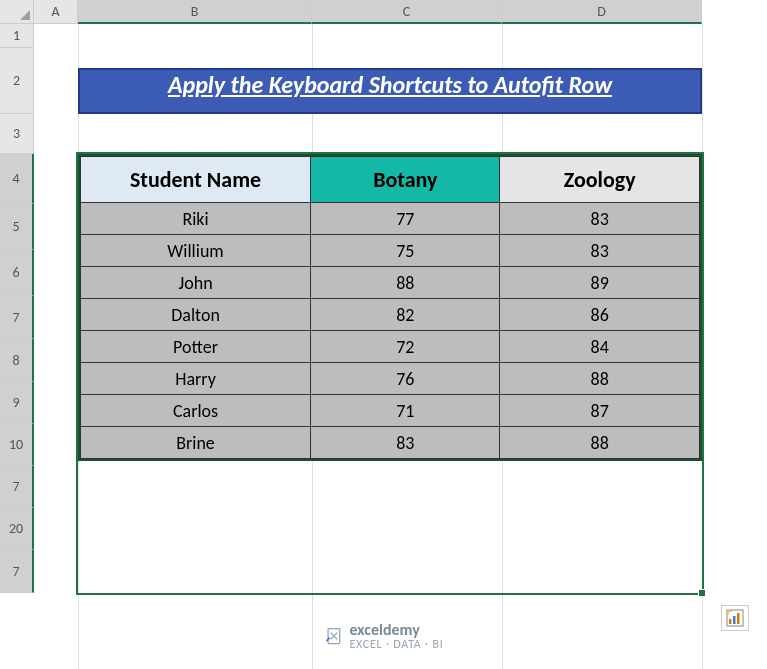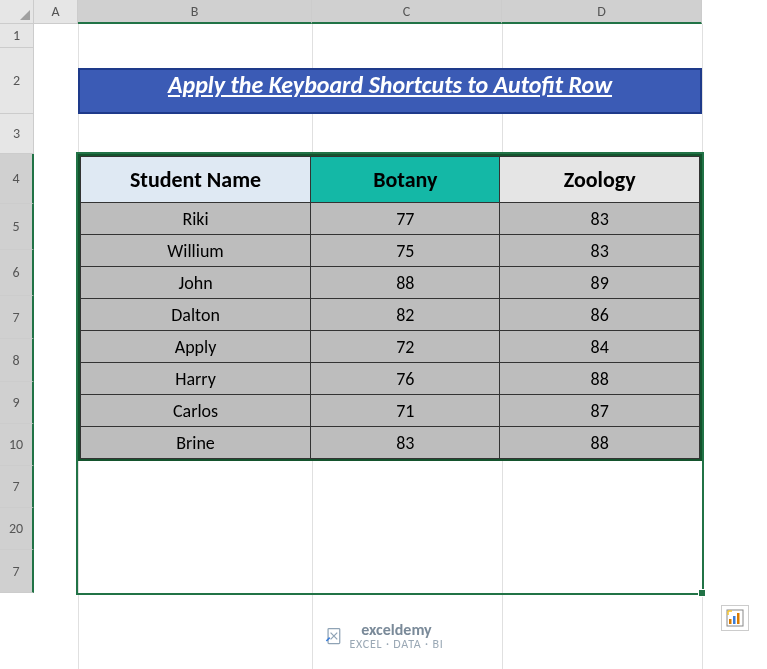--- a/index.html
+++ b/index.html
@@ -168,21 +168,20 @@
       gap: 6px;
       color: #7a8a99;
       font-size: 16px;
     }
     .watermark .wm-icon {
       width: 20px;
       height: 20px;
     }
     .watermark .wm-text {
       font-weight: 600;
-      text-align: center;
     }
     .watermark .wm-sub {
       font-size: 12px;
       letter-spacing: 0.8px;
       color: #9aa8b5;
       margin-top: -2px;
       text-align: center;
     }
     .quick-analysis {
       position: absolute;
@@ -270,21 +269,21 @@
             <td>John</td>
             <td>88</td>
             <td>89</td>
           </tr>
           <tr>
             <td>Dalton</td>
             <td>82</td>
             <td>86</td>
           </tr>
           <tr>
-            <td>Apply</td>
+            <td>Potter</td>
             <td>72</td>
             <td>84</td>
           </tr>
           <tr>
             <td>Harry</td>
             <td>76</td>
             <td>88</td>
           </tr>
           <tr>
             <td>Carlos</td>

